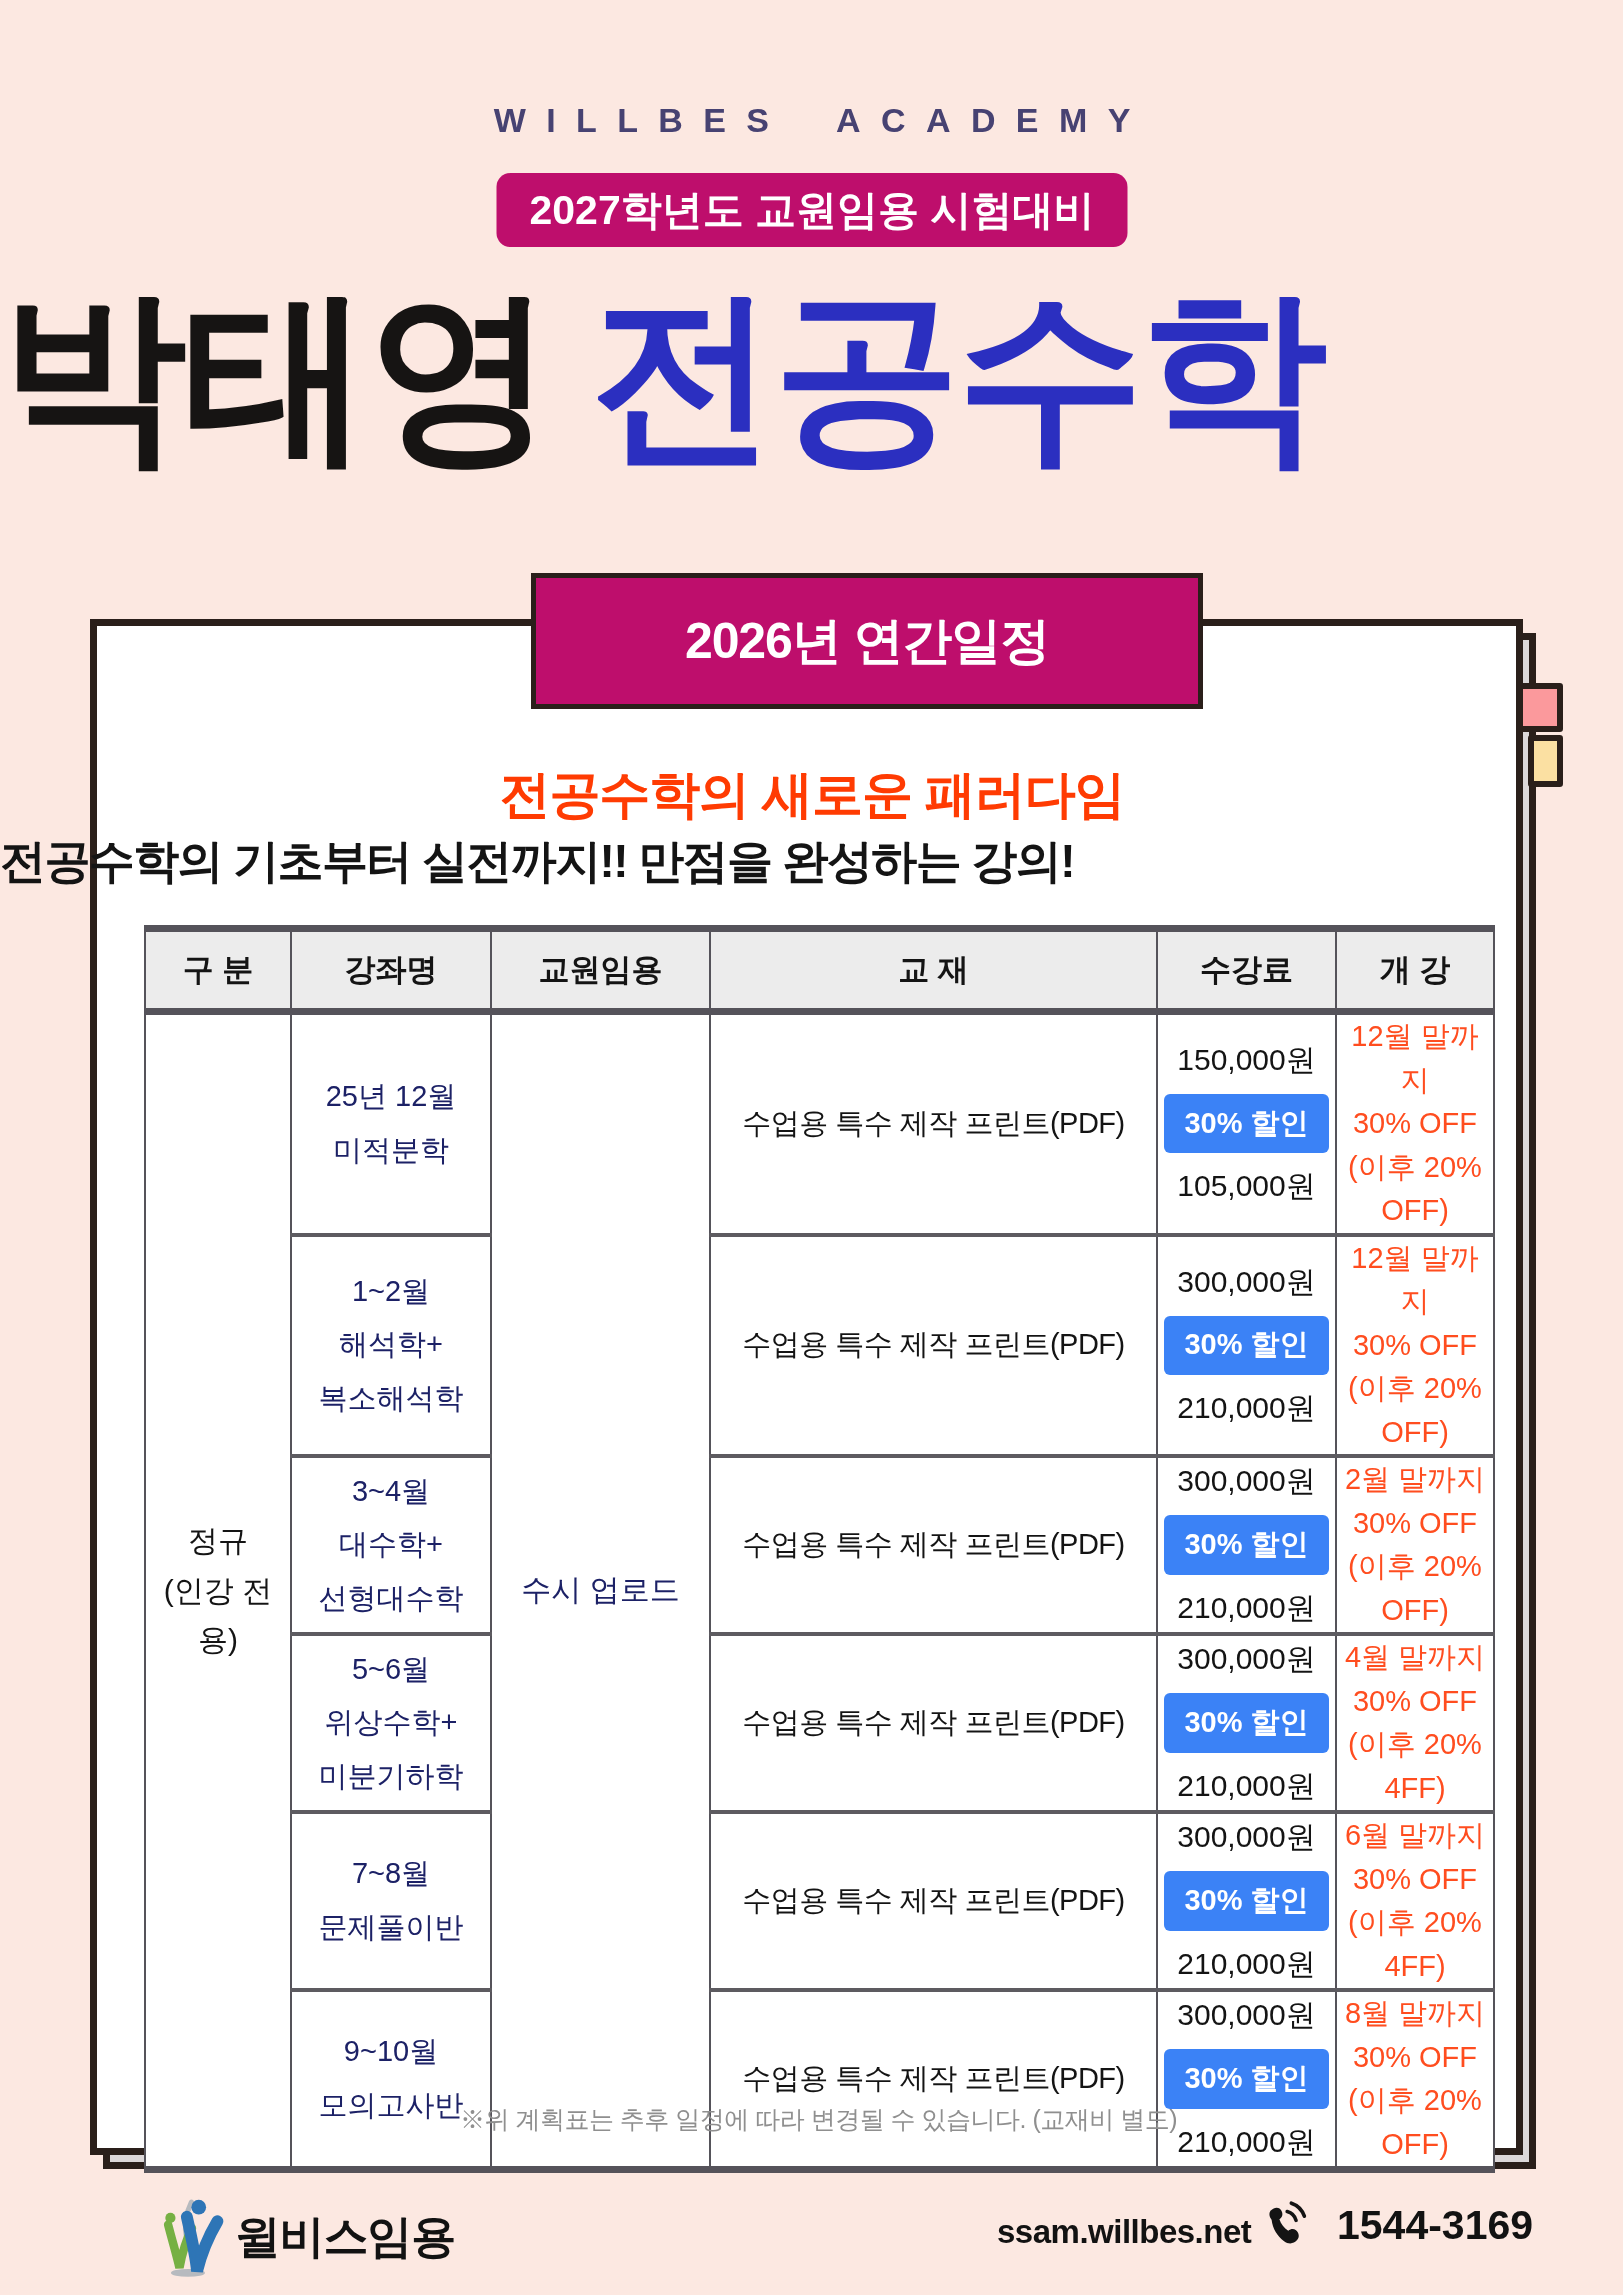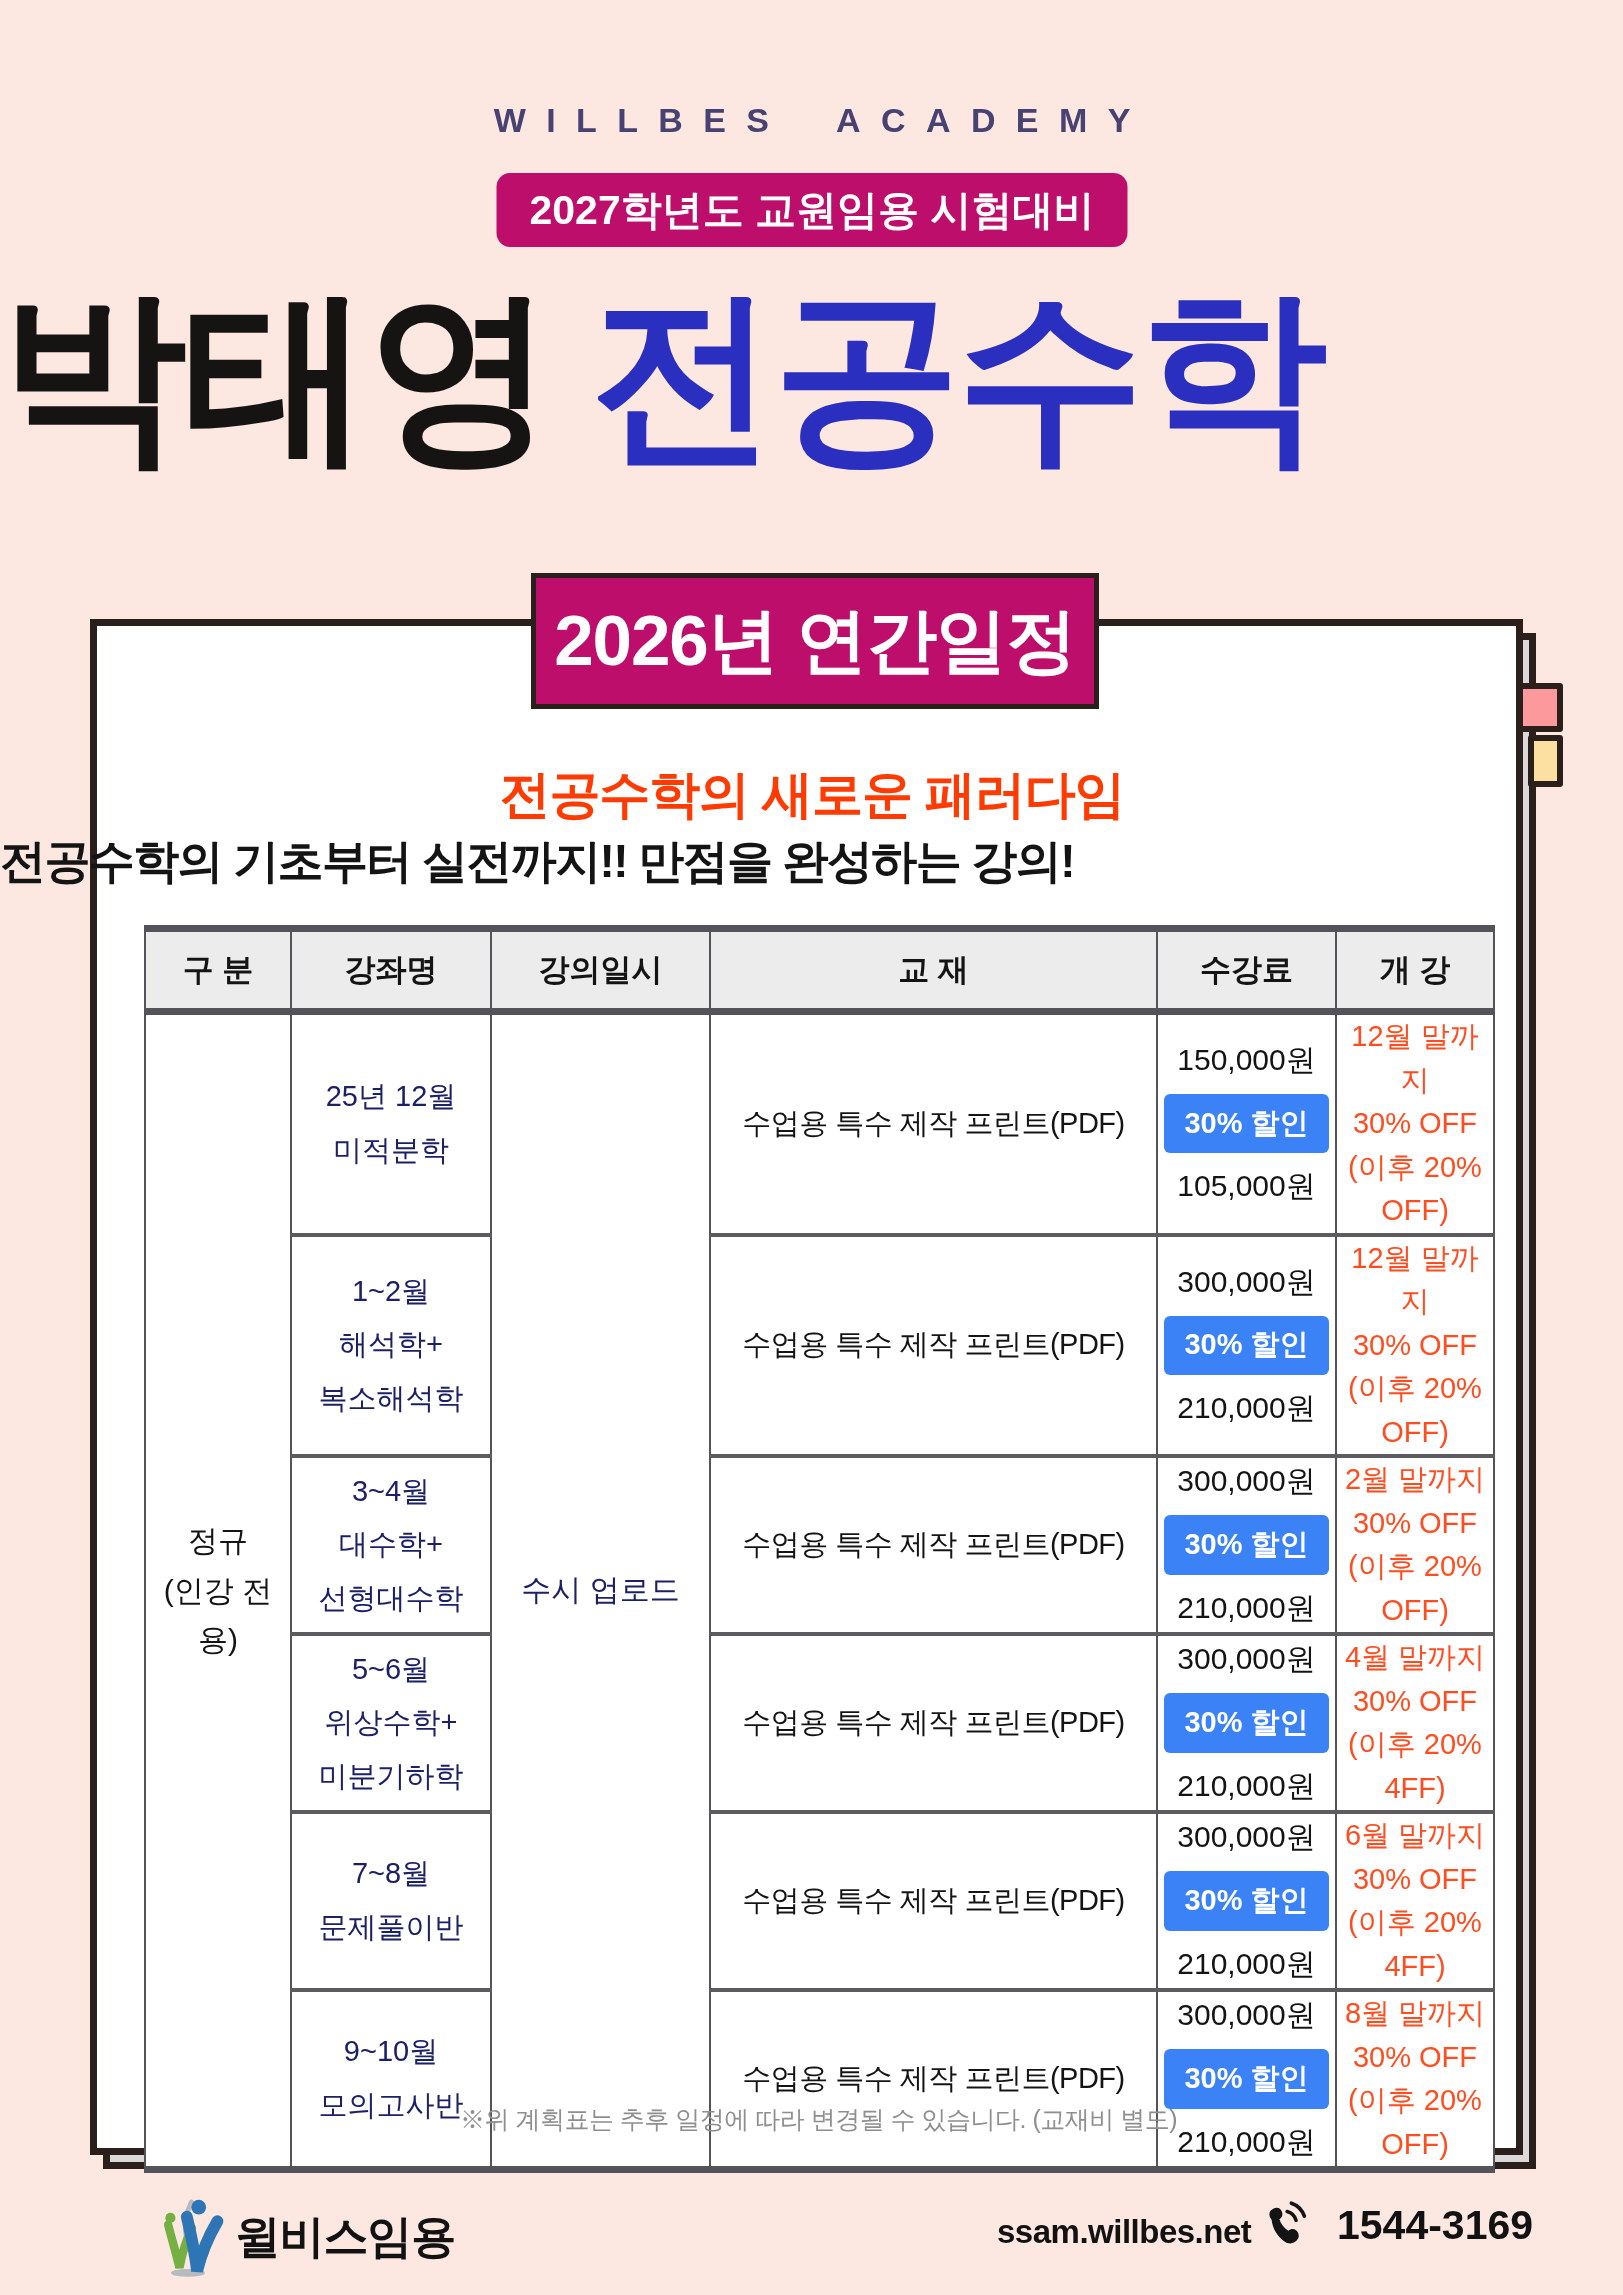--- a/index.html
+++ b/index.html
@@ -36,23 +36,23 @@
   }
   .side-tab { position:absolute; box-sizing:border-box; border:6.4px solid #2a1f1a; border-radius:3.2px; z-index:1; }
   .tab-pink   { left:1515px; top:683px; width:48px; height:49px; background:#fb999c; }
   .tab-yellow { left:1528px; top:735px; width:35px; height:52px; background:#fbe0a2; }
   .card {
     position:absolute; left:90px; top:619px; width:1433px; height:1536px;
     box-sizing:border-box; background:#ffffff; border:7px solid #2a1f1a; z-index:2;
   }
 
   .year-badge {
-    position:absolute; left:531px; top:573px; width:568px; height:136px;
+    position:absolute; left:531px; top:573px; width:672px; height:136px;
     box-sizing:border-box; background:#be0e6c; border:5.4px solid #2a1f1a;
-    color:#ffffff; font-size:71px; font-weight:800; letter-spacing:-1.1px;
+    color:#ffffff; font-size:50px; font-weight:800; letter-spacing:-1.1px;
     display:flex; align-items:center; justify-content:center; z-index:3;
   }
 
   .headline {
     position:absolute; top:761px; left:0; width:100%; text-align:center;
     font-size:51px; font-weight:900; color:#ff3b02; z-index:3; letter-spacing:-1.1px;
   }
   .subheadline {
     position:absolute; top:831px; left:0; width:100%; text-align:left;
     font-size:46px; font-weight:900; color:#141414; z-index:3; letter-spacing:-1.6px;
@@ -122,21 +122,21 @@
           <col style="width:200px">
           <col style="width:219px">
         <col style="width:447px">
           <col style="width:179px">
           <col style="width:158px">
       </colgroup>
       <thead>
         <tr>
           <th>구 분</th>
           <th>강좌명</th>
-          <th>강의일시</th>
+          <th>교원임용</th>
           <th>교 재</th>
           <th>수강료</th>
           <th>개 강</th>
         </tr>
       </thead>
       <tbody>
         <tr>
           <td class="cell-category" rowspan="6">정규
 (인강 전용)</td>
           <td class="cell-course">25년 12월

